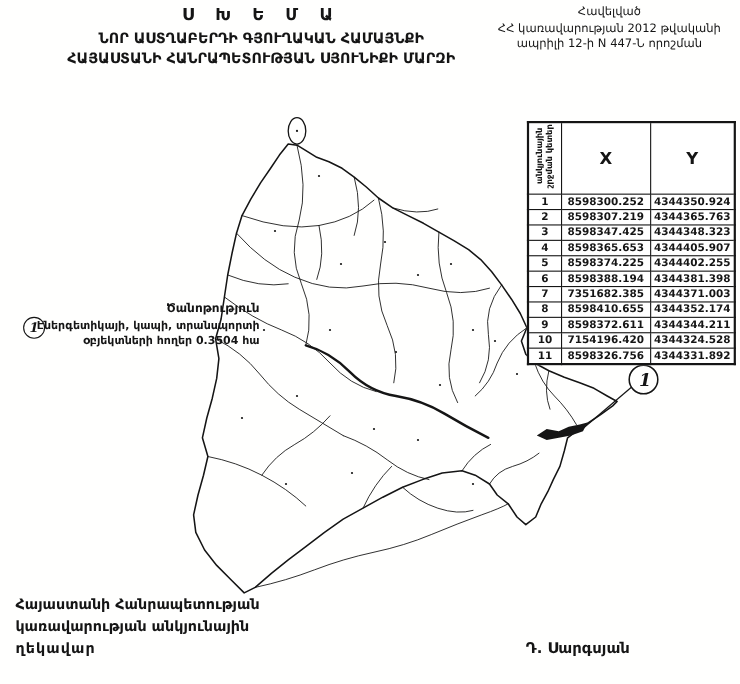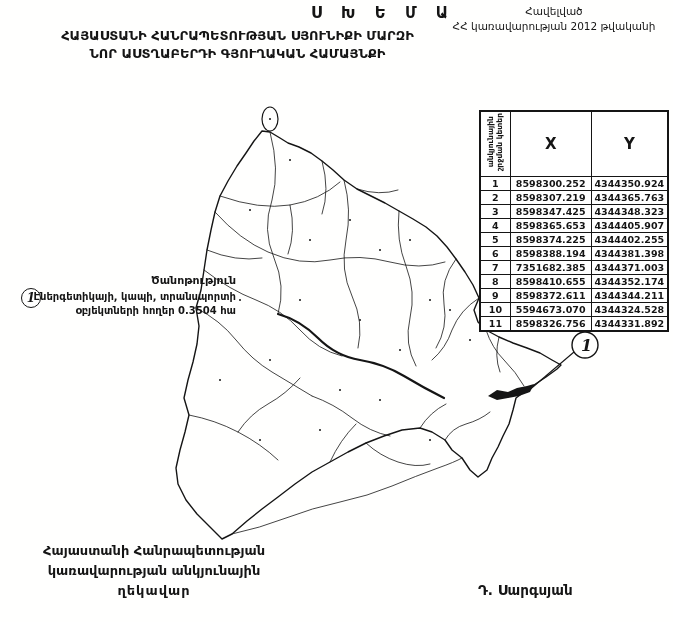--- a/index.html
+++ b/index.html
@@ -4,21 +4,21 @@
 <style>
   html,body{margin:0;padding:0;background:#e8e8e8;}
   .page{
     position:relative;width:673px;height:622px;background:#fffffe;
     font-family:"DejaVu Sans",sans-serif;color:#151515;overflow:hidden;
     margin:0 auto;
   }
   .abs{position:absolute;}
   
   .scheme-title{
-    left:20px;top:4px;width:435px;text-align:right;
+    left:20px;top:4px;width:435px;text-align:center;
     font-size:15px;font-weight:bold;letter-spacing:7px;
   }
   .main-title{
     left:10px;top:27px;width:455px;text-align:center;
     font-size:13px;font-weight:bold;line-height:17.5px;
   }
   .appendix{
     left:438px;top:4px;width:232px;text-align:center;
     font-size:10.5px;font-weight:normal;line-height:14.5px;
   }
@@ -48,21 +48,21 @@
   }
   .note .note-title{font-size:11px;margin-bottom:2px;}
   .marker-circle{
     left:21px;top:288px;width:18px;height:18px;border:1.6px solid #151515;
     border-radius:50%;text-align:center;
     font-family:"DejaVu Serif",serif;font-style:italic;font-weight:bold;
     font-size:12px;line-height:18px;
   }
   
   .footer-left{
-    left:14px;top:541px;width:280px;text-align:center;
+    left:14px;top:541px;width:280px;
     font-size:13px;font-weight:bold;line-height:20px;
   }
   .footer-left .lvl3{letter-spacing:1px;}
   .signature{
     left:478px;top:582px;width:195px;text-align:left;
     font-size:13.5px;font-weight:bold;
   }
   
   svg.mapsvg{position:absolute;left:0;top:0;}
   .boundary{fill:none;stroke:#151515;stroke-width:1.4;stroke-linejoin:round;}
@@ -155,27 +155,28 @@
     </g>
 
     <line class="leader" x1="527" y1="392" x2="574" y2="352"></line>
     <circle class="callout" cx="585" cy="345" r="13"></circle>
     <text class="callout-num" x="581" y="351">1</text>
   </svg>
 
   <div class="abs scheme-title">Ս Խ Ե Մ Ա</div>
 
   <div class="abs main-title">
+    <div>ՆՈՐ ԱՍՏՂԱԲԵՐԴԻ ԳՅՈՒՂԱԿԱՆ ՀԱՄԱՅՆՔԻ</div>
     <div>ՀԱՅԱՍՏԱՆԻ ՀԱՆՐԱՊԵՏՈՒԹՅԱՆ ՍՅՈՒՆԻՔԻ ՄԱՐԶԻ</div>
-    <div>ՆՈՐ ԱՍՏՂԱԲԵՐԴԻ ԳՅՈՒՂԱԿԱՆ ՀԱՄԱՅՆՔԻ</div>
   </div>
 
   <div class="abs appendix">
     <div>Հավելված</div>
     <div>ՀՀ կառավարության 2012 թվականի</div>
+    <div>ապրիլի 12-ի N 447-Ն որոշման</div>
   </div>
 
   <table class="abs coords">
     <tbody>
       <tr>
         <td class="hdr pt-hdr">
           <span>անկյունային
 շրջման կետեր</span>
         </td>
         <td class="hdr c-x">X</td>
@@ -221,21 +222,21 @@
         <td>8598410.655</td>
         <td>4344352.174</td>
       </tr>
       <tr class="row">
         <td>9</td>
         <td>8598372.611</td>
         <td>4344344.211</td>
       </tr>
       <tr class="row">
         <td>10</td>
-        <td>5594673.070</td>
+        <td>7154196.420</td>
         <td>4344324.528</td>
       </tr>
       <tr class="row">
         <td>11</td>
         <td>8598326.756</td>
         <td>4344331.892</td>
       </tr>
     </tbody>
   </table>
 

